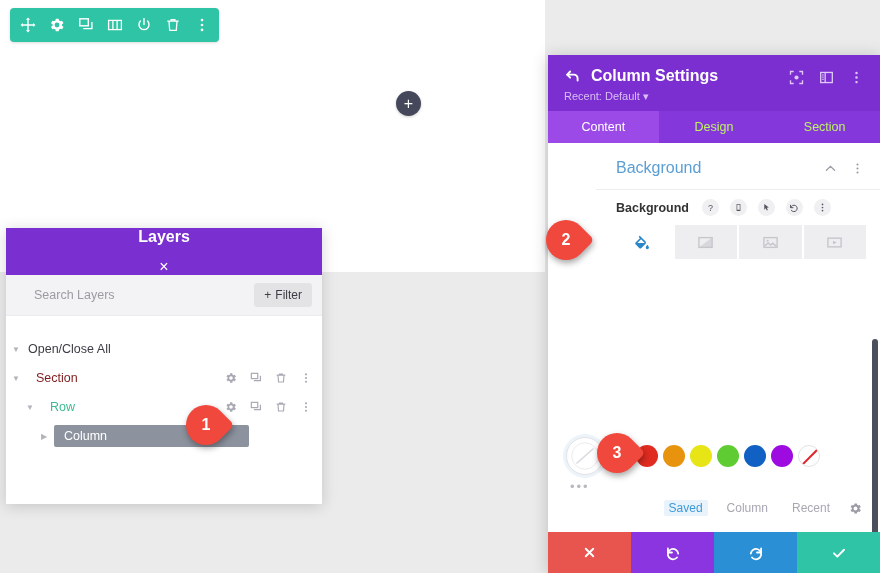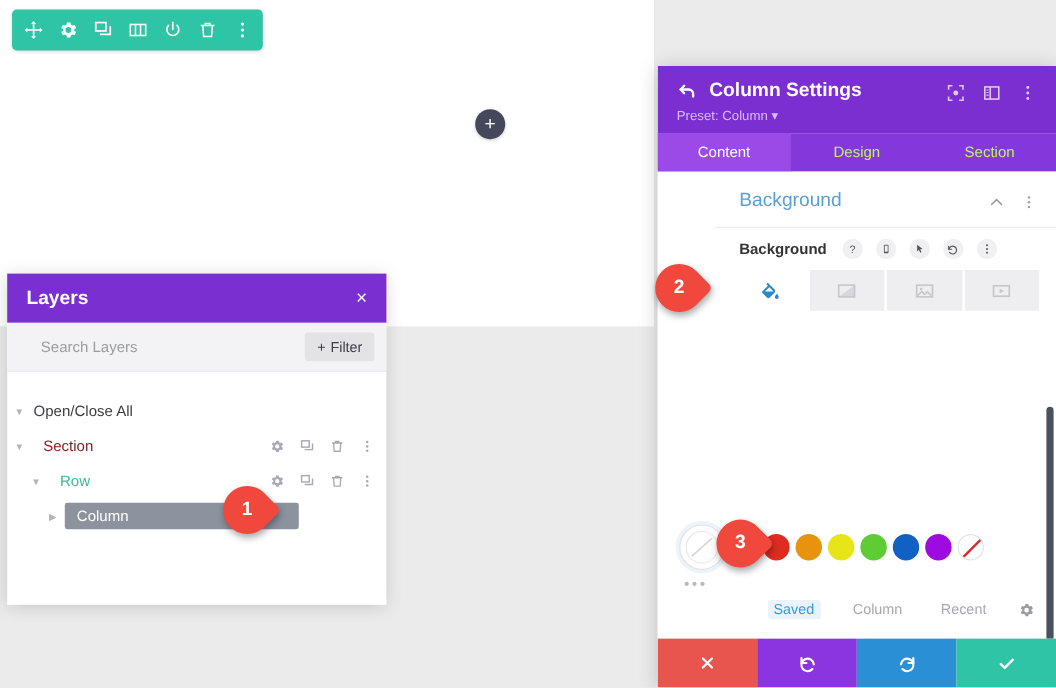--- a/index.html
+++ b/index.html
@@ -45,23 +45,24 @@
   }
 
   
   #layers-panel {
     position: absolute; left: 6px; top: 228px;
     width: 316px; height: 276px;
     background: #fff;
     box-shadow: 0 2px 14px rgba(0,0,0,.17);
   }
   #layers-header {
-    height: 41px; background: #7a2fd1;
+    height: 47px; background: #7a2fd1;
     display: flex; align-items: center; justify-content: space-between;
     padding: 0 16px;
+    flex-direction: column;
   }
   #layers-header .title { color: #fff; font-size: 16px; font-weight: bold; }
   #layers-header .close { color: #fff; font-size: 16px; cursor: pointer; line-height: 1; }
 
   #layers-search {
     height: 41px; background: #f3f3f5;
     display: flex; align-items: center; justify-content: space-between;
     padding: 0 10px 0 28px;
     border-bottom: 1px solid #ececef;
   }
@@ -165,21 +166,21 @@
   }
   #swatch-row .sw.white { background: #fff; border: 1px solid #e0e0e4; }
   #swatch-row .sw.none  { background: #fff; border: 1px solid #e3e3e7; position: relative; overflow: hidden; }
   #swatch-row .sw.none::after {
     content: ""; position: absolute; left: -3px; top: 9px;
     width: 30px; height: 2px; background: #e0242c; transform: rotate(-45deg);
   }
   #dots-row { padding: 0 0 4px 22px; color: #b9b9c2; font-size: 13px; letter-spacing: 2px; }
   #palette-tabs {
     display: flex; align-items: center; justify-content: flex-end;
-    gap: 22px; padding: 2px 18px 16px 0;
+    gap: 14px; padding: 2px 18px 16px 0;
     font-size: 12px;
   }
   #palette-tabs .pt { color: #a8a8b2; cursor: pointer; padding: 1px 5px; border-radius: 2px; }
   #palette-tabs .pt.active { color: #3d9ad8; background: #e9f3fb; }
   #palette-tabs .gear { color: #9a9aa4; cursor: pointer; display: flex; }
 
   #panel-scrollbar {
     position: absolute; right: 2px; top: 196px;
     width: 6px; height: 222px; background: #4a505c; border-radius: 3px;
     cursor: pointer;
@@ -403,21 +404,21 @@
         <span class="hic">
           <svg width="15" height="15" viewBox="0 0 16 16" fill="currentColor">
               <circle cx="8" cy="3.1" r="1.3"></circle>
               <circle cx="8" cy="8" r="1.3"></circle>
               <circle cx="8" cy="12.9" r="1.3"></circle>
             </svg>
         </span>
       </span>
     </div>
     <div class="preset">
-      <span>Preset: Column</span>
+      <span>Recent: Default</span>
       <span>▾</span>
     </div>
   </div>
 
   <div id="modal-tabs">
     <div class="tab active">Content</div>
     <div class="tab">Design</div>
     <div class="tab">Section</div>
   </div>
 

